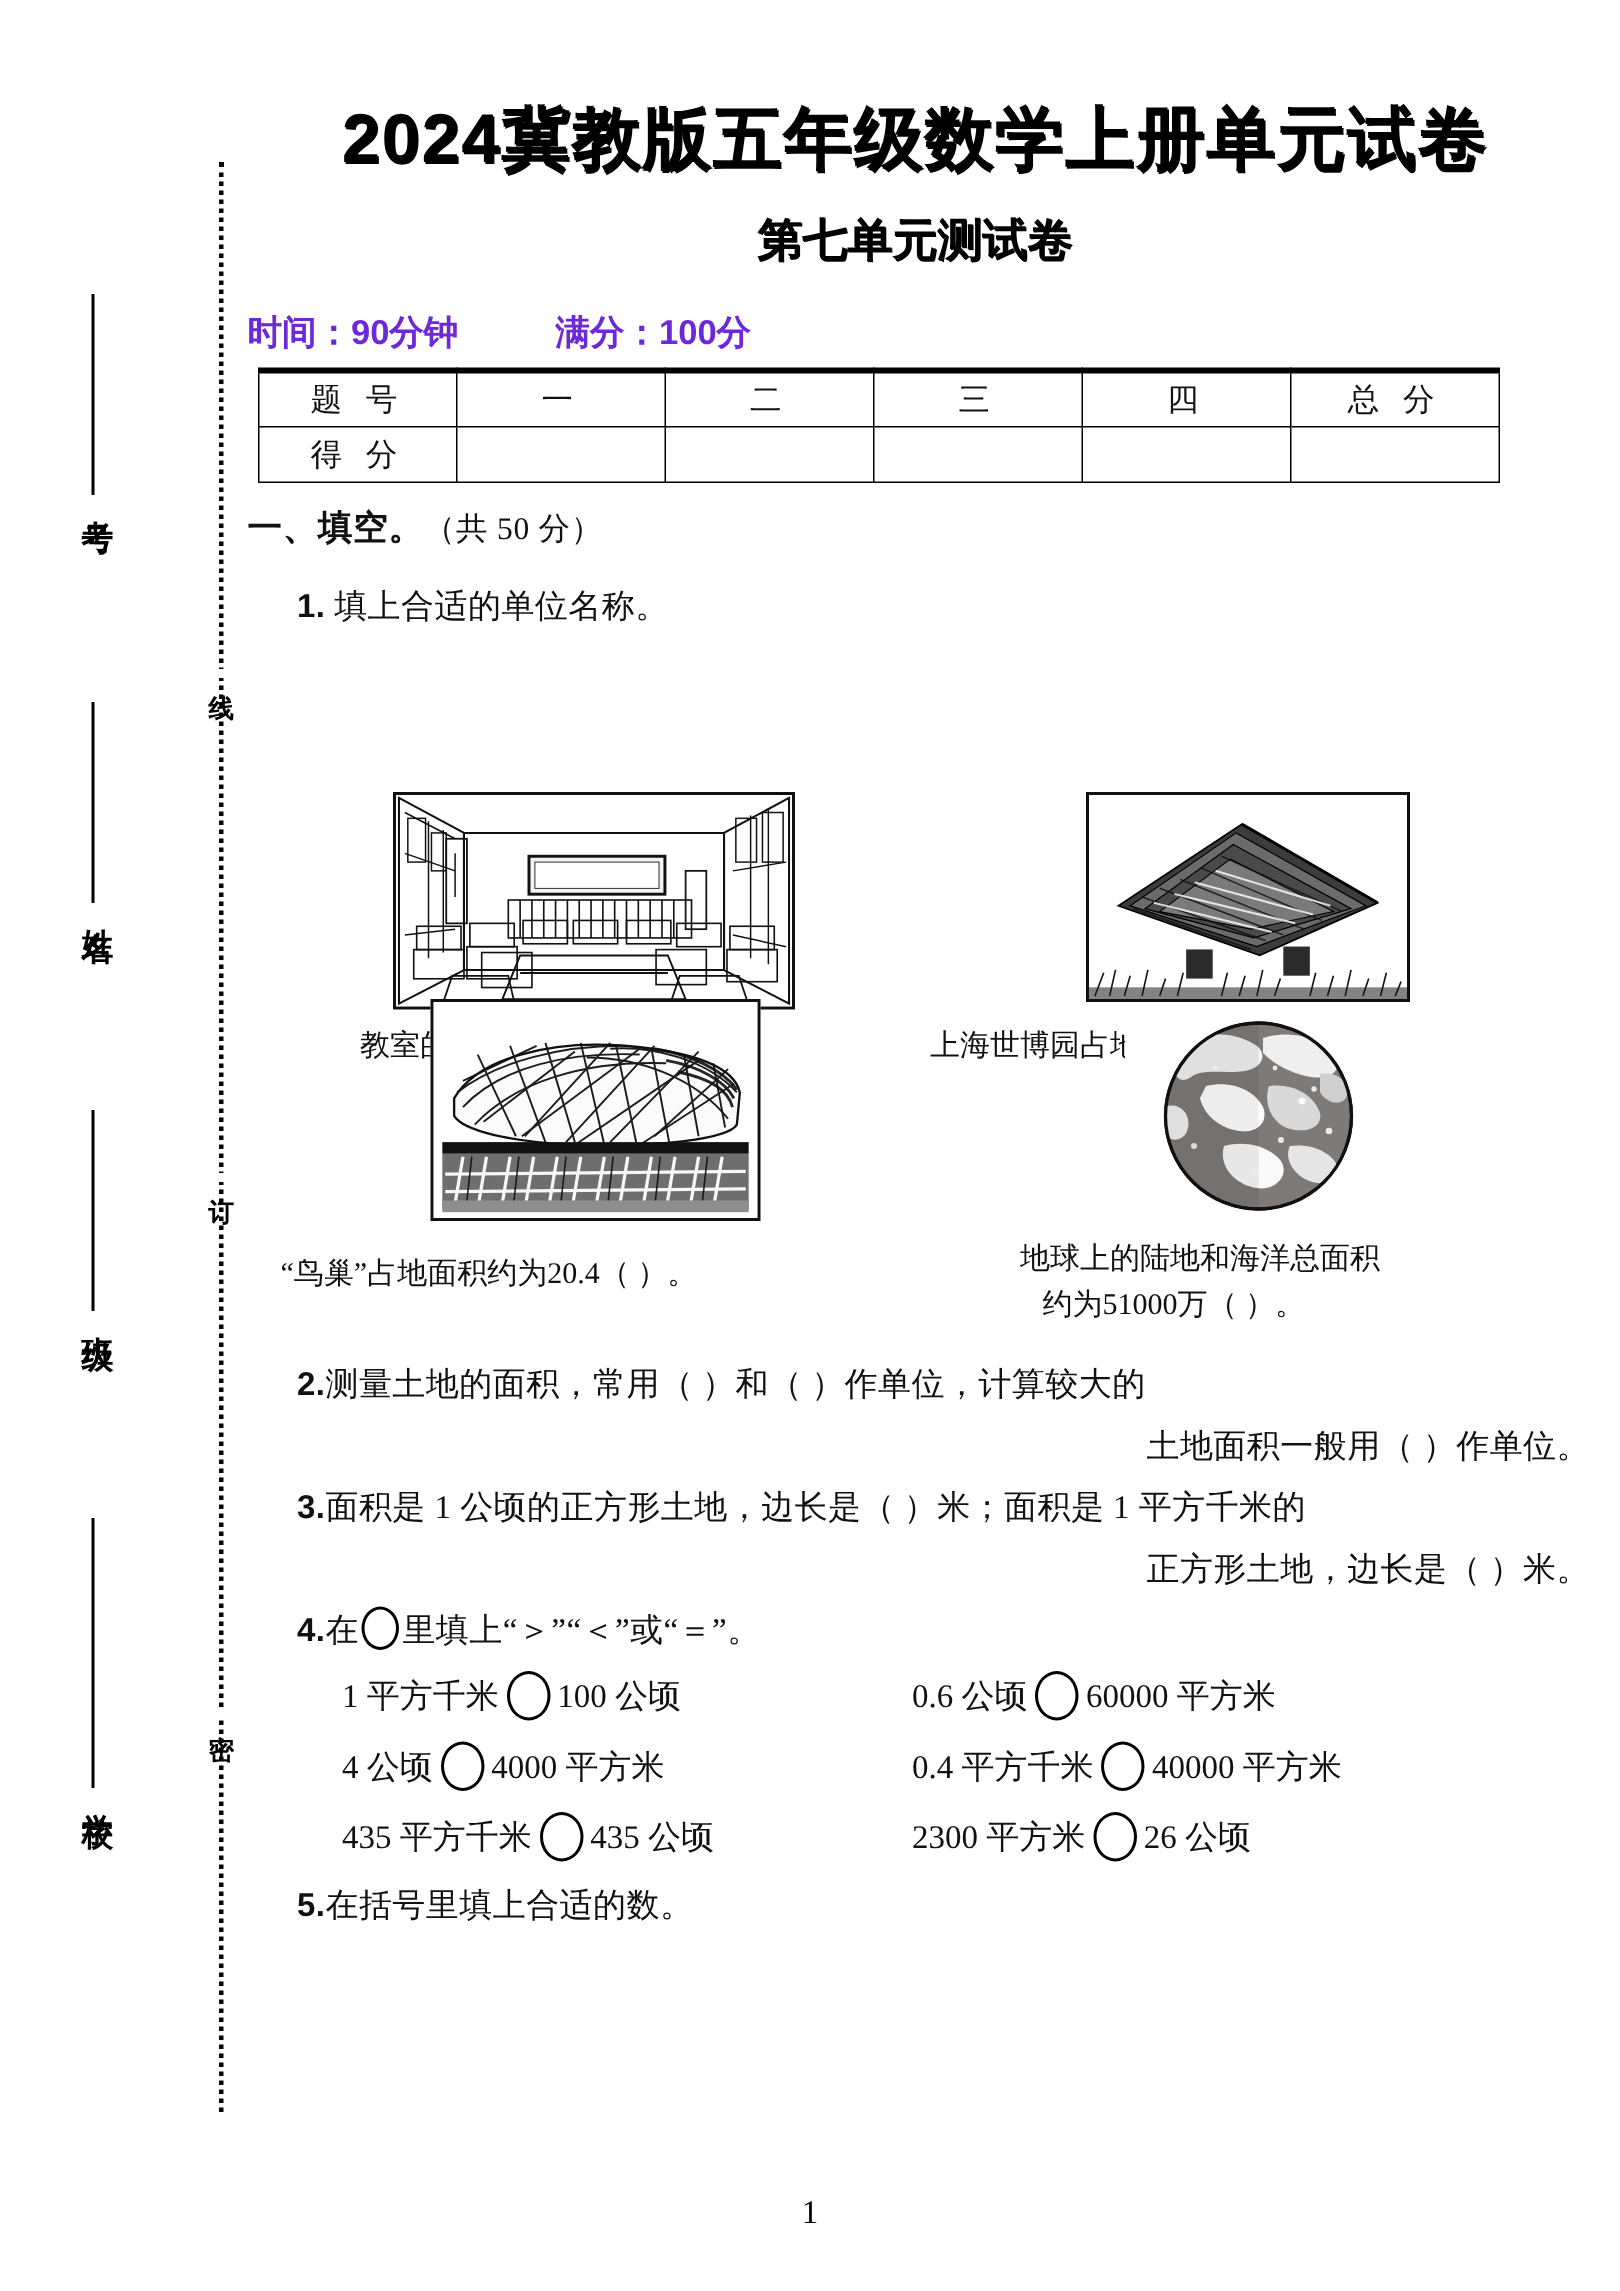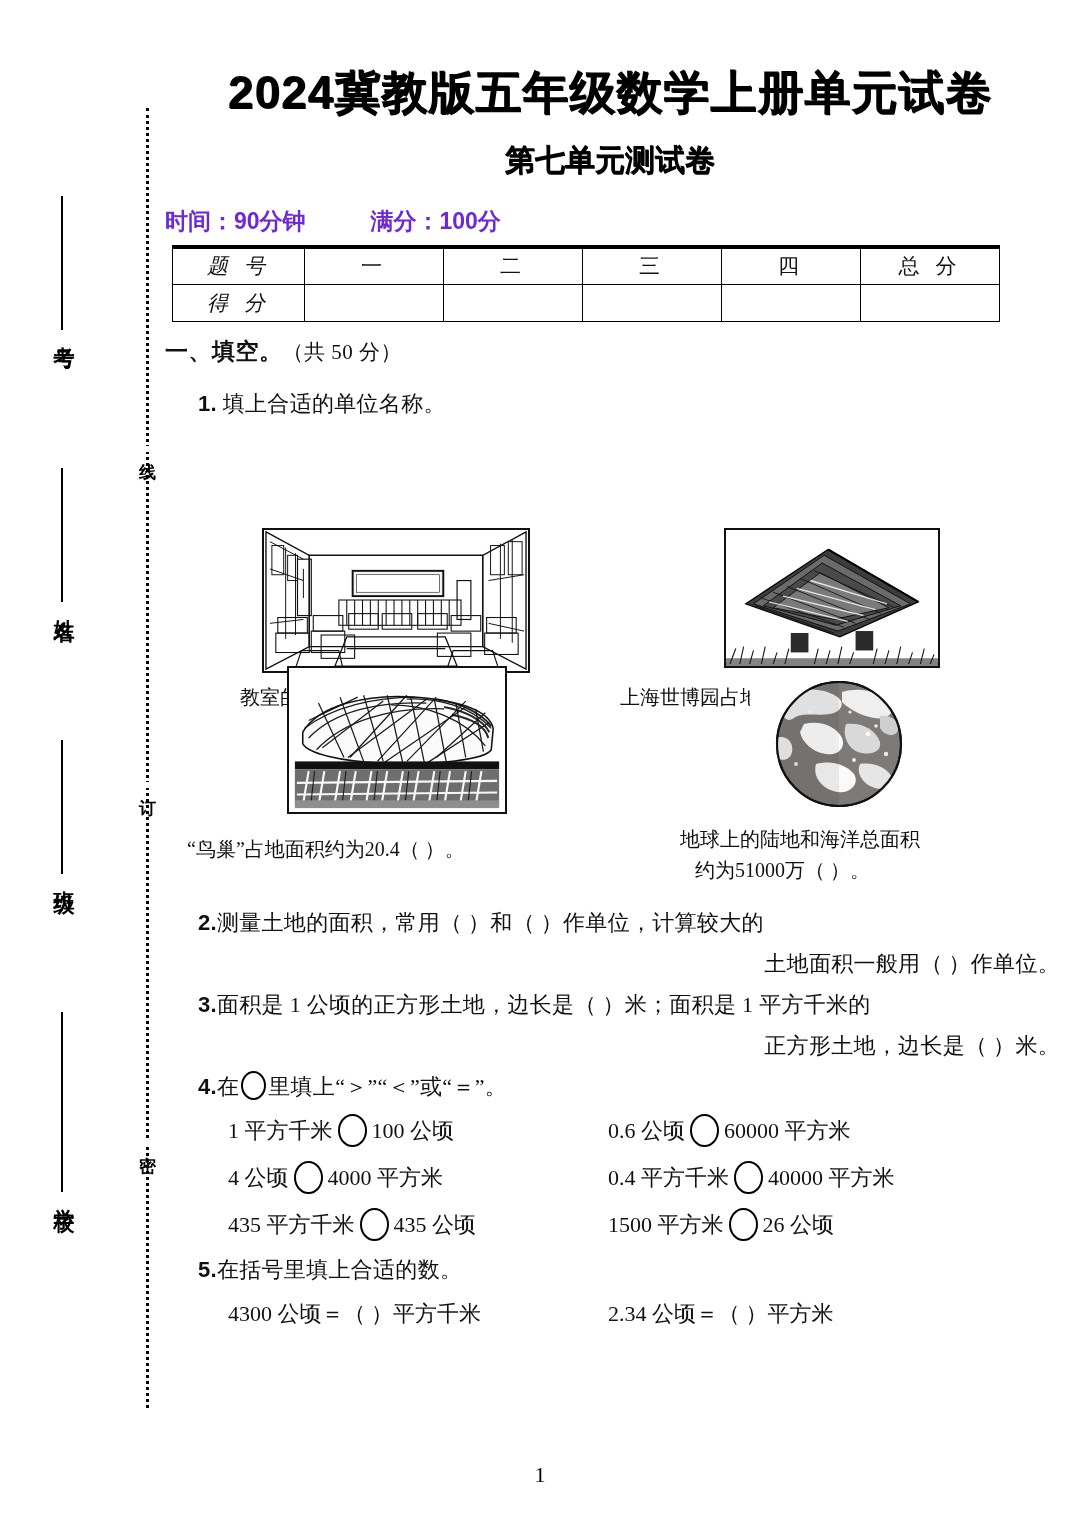--- a/index.html
+++ b/index.html
@@ -88,21 +88,21 @@
     border: 1.5px solid #000;
     height: 37px;
     text-align: center;
     vertical-align: middle;
     font-family: "Liberation Sans", "DejaVu Sans", sans-serif;
     font-size: 21px;
     font-weight: normal;
     letter-spacing: 5px;
     padding: 0;
   }
-  .score-table td.lbl { width: 132px; font-style: italic; }
+  .score-table td.lbl { width: 132px; }
   .score-table td.col { width: 139px; }
 
   
   .content {
     position: absolute; left: 165px; top: 336px; width: 895px;
   }
   .sec-head {
     font-family: Liberation Serif, serif;
     font-size: 23px;
     font-weight: bold;
@@ -477,30 +477,26 @@
       </div>
     </div>
 
     <div class="cmp-row">
       <div class="cmp-item">
         <span>435 平方千米</span>
         <span class="circle"></span>
         <span>435 公顷</span>
       </div>
       <div class="cmp-item">
-        <span>1500 平方米</span>
+        <span>2300 平方米</span>
         <span class="circle"></span>
         <span>26 公顷</span>
       </div>
     </div>
 
     <div class="q" style="line-height:44px;">
       <span class="q-num">5.</span><span>在括号里填上合适的数。</span>
     </div>
-    <div class="fill-row">
-      <div class="fill-item">4300 公顷＝（      ）平方千米</div>
-      <div class="fill-item">2.34 公顷＝（        ）平方米</div>
-    </div>
 
   </div>
 
   <div class="pagenum">1</div>
 </div>
 
 </body></html>

